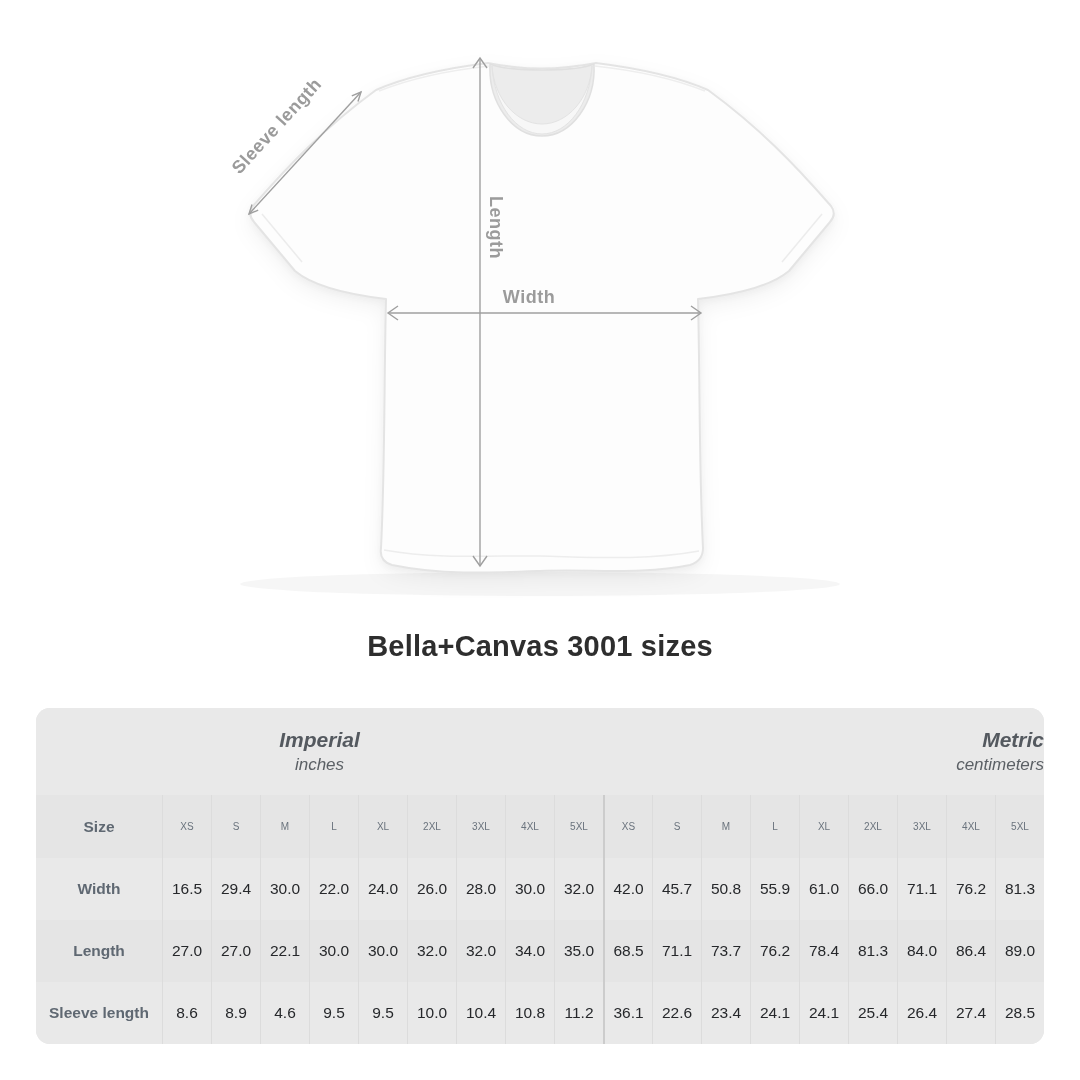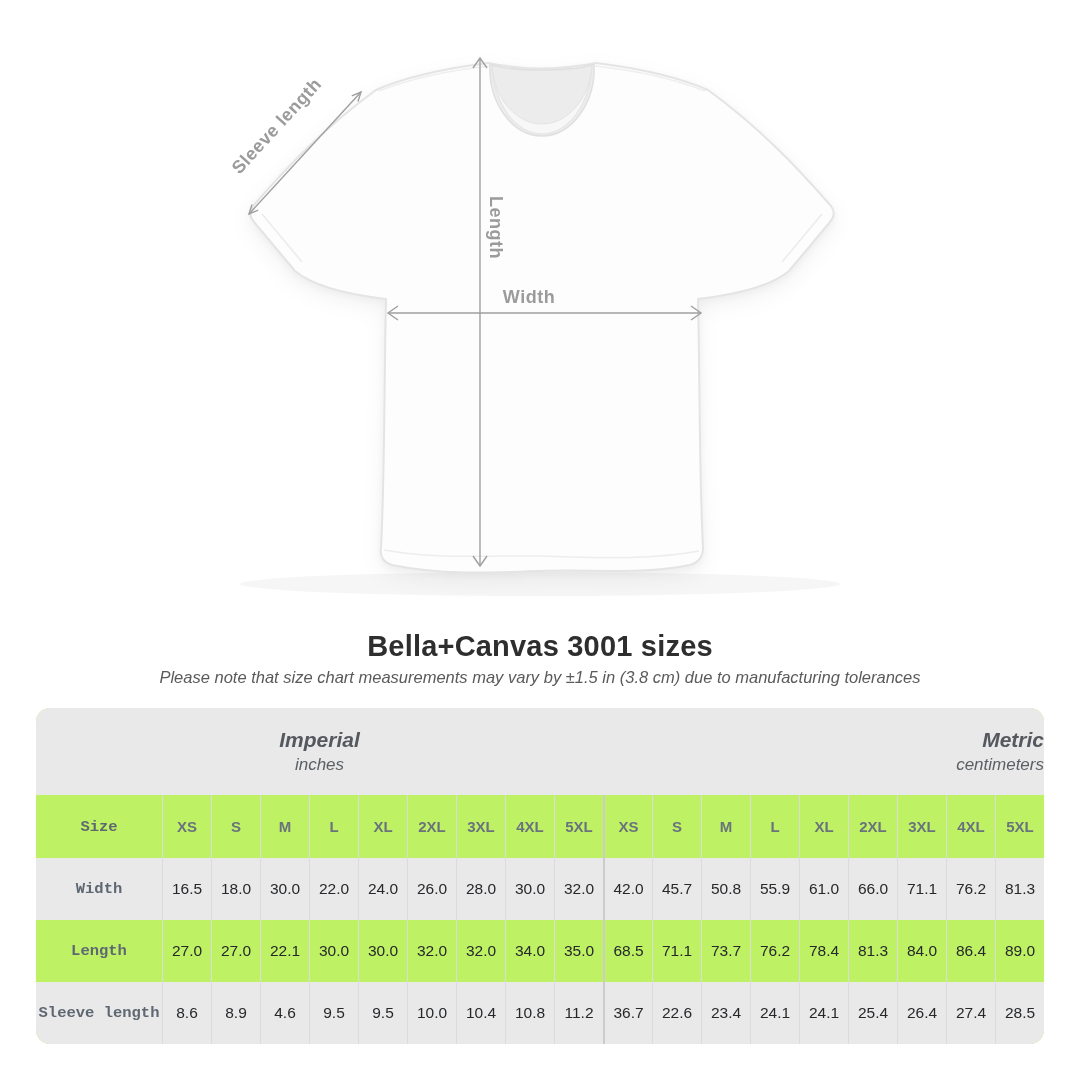--- a/index.html
+++ b/index.html
@@ -16,43 +16,43 @@
     position:absolute;left:0;top:630px;width:1080px;text-align:center;
     font-size:29px;font-weight:bold;color:#2e2e2e;letter-spacing:.2px;
   }
   .subtitle{
     position:absolute;left:0;top:668px;width:1080px;text-align:center;
     font-size:16.5px;font-style:italic;color:#5a5a5a;
   }
   
   .size-table{
     position:absolute;left:36px;top:708px;width:1008px;height:336px;
-    border-radius:14px;overflow:hidden;background:#bef264;
+    border-radius:14px;overflow:hidden;background:#e5e5e5;
   }
   .unit-band{
     display:grid;grid-template-columns:126px repeat(18,1fr);
     height:87px;background:#e9e9e9;
   }
   .unit-group{display:flex;flex-direction:column;align-items:center;justify-content:center;gap:3px;}
   .unit-imperial{grid-column:1 / span 10;}
   .unit-metric{grid-column:11 / span 9;align-items:flex-end;}
   .unit-label{font-size:21px;font-weight:bold;font-style:italic;color:#54595f;}
   .unit-sublabel{font-size:17px;font-style:italic;color:#5b6065;}
   .grid{
     display:grid;grid-template-columns:126px repeat(18,1fr);
     grid-template-rows:63px 62px 62px 62px;
   }
   .cell{
     display:flex;align-items:center;justify-content:center;
     font-size:15.5px;color:#26282b;border-left:1px solid #dcdcdc;
   }
-  .cell.first{border-left:none;font-family:Liberation Mono, monospace;}
+  .cell.first{border-left:none;}
   .cell.divider{border-left:2px solid #cccccc;}
   .cell.gray{background:#e9e9e9;}
-  .cell.head{font-weight:bold;color:#6a737d;font-size:15px;}
+  .cell.head{font-weight:normal;color:#6a737d;font-size:10px;}
   .cell.rowlabel{font-weight:bold;color:#5f6872;font-size:15.5px;}
 </style>
 </head>
 <body>
 
 <div class="page">
 
   <div class="diagram">
     <svg width="1080" height="620" viewBox="0 0 1080 620" xmlns="http://www.w3.org/2000/svg">
 
@@ -109,21 +109,20 @@
       <g stroke="#9f9f9f" stroke-width="1.4" fill="none">
         <line x1="249" y1="214" x2="361" y2="92"></line>
         <path d="M 351.8 95.8 L 361 92 L 358 101.5"></path>
         <path d="M 258.2 210.2 L 249 214 L 252 204.5"></path>
       </g>
       <text class="ann-label" text-anchor="middle" transform="translate(281 130) rotate(-47.4)">Sleeve length</text>
     </svg>
   </div>
 
   <div class="title">Bella+Canvas 3001 sizes</div>
-  <div class="subtitle">Please note that size chart measurements may vary by ±1.5 in (3.8 cm) due to manufacturing tolerances</div>
 
   <div class="size-table">
     <div class="unit-band">
       <div class="unit-group unit-imperial">
         <div class="unit-label">Imperial</div>
         <div class="unit-sublabel">inches</div>
       </div>
       <div class="unit-group unit-metric">
         <div class="unit-label">Metric</div>
         <div class="unit-sublabel">centimeters</div>
@@ -144,21 +143,21 @@
         <div class="cell head">S</div>
         <div class="cell head">M</div>
         <div class="cell head">L</div>
         <div class="cell head">XL</div>
         <div class="cell head">2XL</div>
         <div class="cell head">3XL</div>
         <div class="cell head">4XL</div>
         <div class="cell head">5XL</div>
         <div class="cell rowlabel first gray">Width</div>
         <div class="cell  gray">16.5</div>
-        <div class="cell  gray">18.0</div>
+        <div class="cell  gray">29.4</div>
         <div class="cell  gray">30.0</div>
         <div class="cell  gray">22.0</div>
         <div class="cell  gray">24.0</div>
         <div class="cell  gray">26.0</div>
         <div class="cell  gray">28.0</div>
         <div class="cell  gray">30.0</div>
         <div class="cell  gray">32.0</div>
         <div class="cell divider gray">42.0</div>
         <div class="cell  gray">45.7</div>
         <div class="cell  gray">50.8</div>
@@ -190,21 +189,21 @@
         <div class="cell rowlabel first gray">Sleeve length</div>
         <div class="cell  gray">8.6</div>
         <div class="cell  gray">8.9</div>
         <div class="cell  gray">4.6</div>
         <div class="cell  gray">9.5</div>
         <div class="cell  gray">9.5</div>
         <div class="cell  gray">10.0</div>
         <div class="cell  gray">10.4</div>
         <div class="cell  gray">10.8</div>
         <div class="cell  gray">11.2</div>
-        <div class="cell divider gray">36.7</div>
+        <div class="cell divider gray">36.1</div>
         <div class="cell  gray">22.6</div>
         <div class="cell  gray">23.4</div>
         <div class="cell  gray">24.1</div>
         <div class="cell  gray">24.1</div>
         <div class="cell  gray">25.4</div>
         <div class="cell  gray">26.4</div>
         <div class="cell  gray">27.4</div>
         <div class="cell  gray">28.5</div>
       </div>
   </div>

